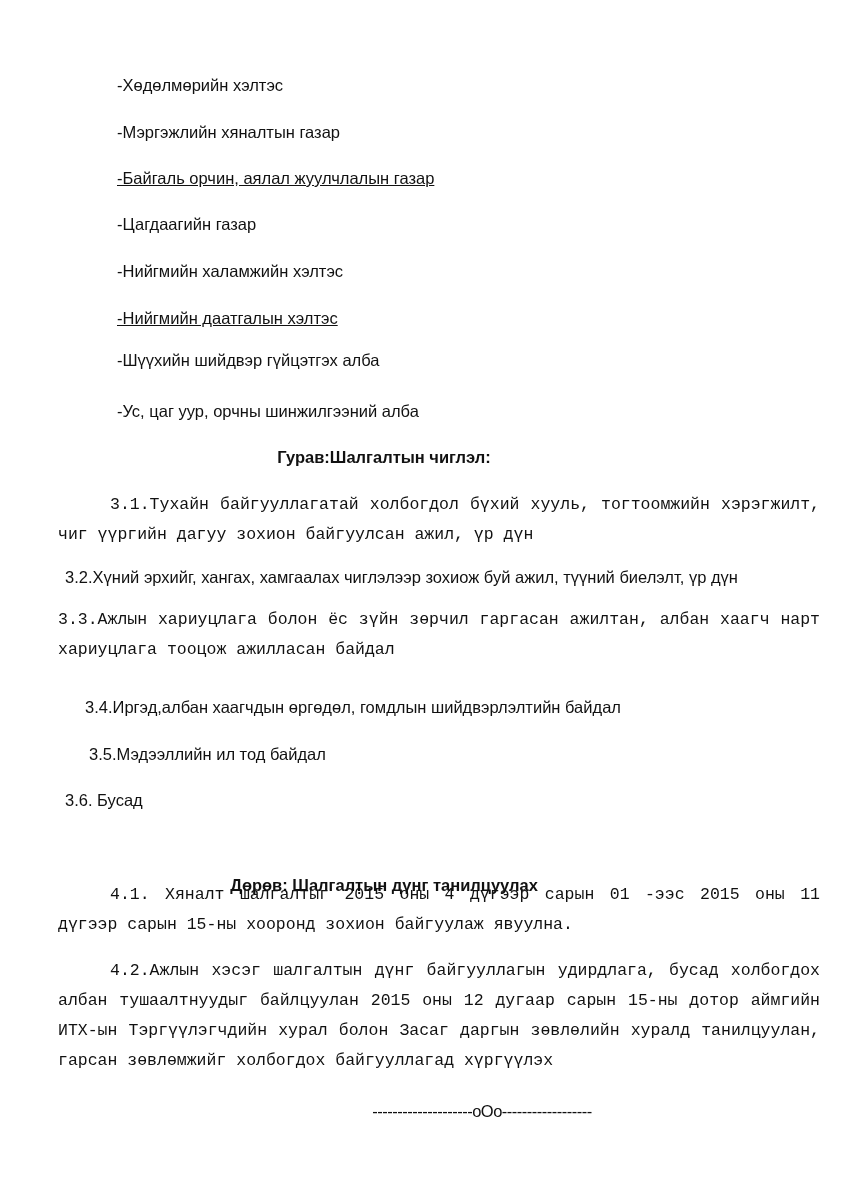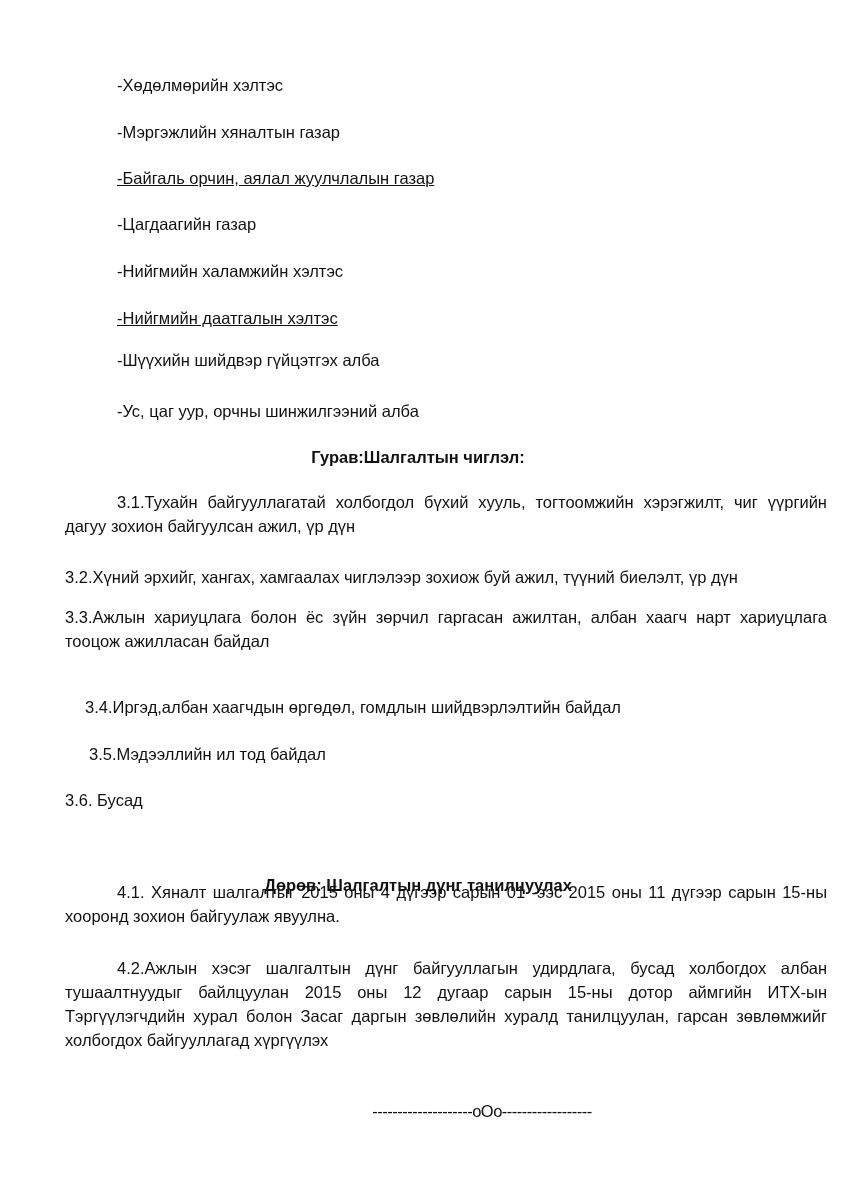--- a/index.html
+++ b/index.html
@@ -20,29 +20,29 @@
       position: absolute;
       white-space: nowrap;
       line-height: 20px;
     }
     .list-item { left: 117px; }
     .heading {
       left: 0;
       width: 768px;
       text-align: center;
       font-weight: bold;
-      margin-left: 34px;
     }
     .para {
       position: absolute;
-      left: 65px;
+      left: 58px;
       width: 762px;
-      line-height: 24px;
+      line-height: 30px;
       text-align: justify;
       text-align-last: left;
+      font-family: Liberation Mono, monospace;
     }
     .indent { text-indent: 52px; }
     .separator {
       left: 0;
       width: 850px;
       text-align: center;
       letter-spacing: -0.5px;
     }
   </style>
 </head>

